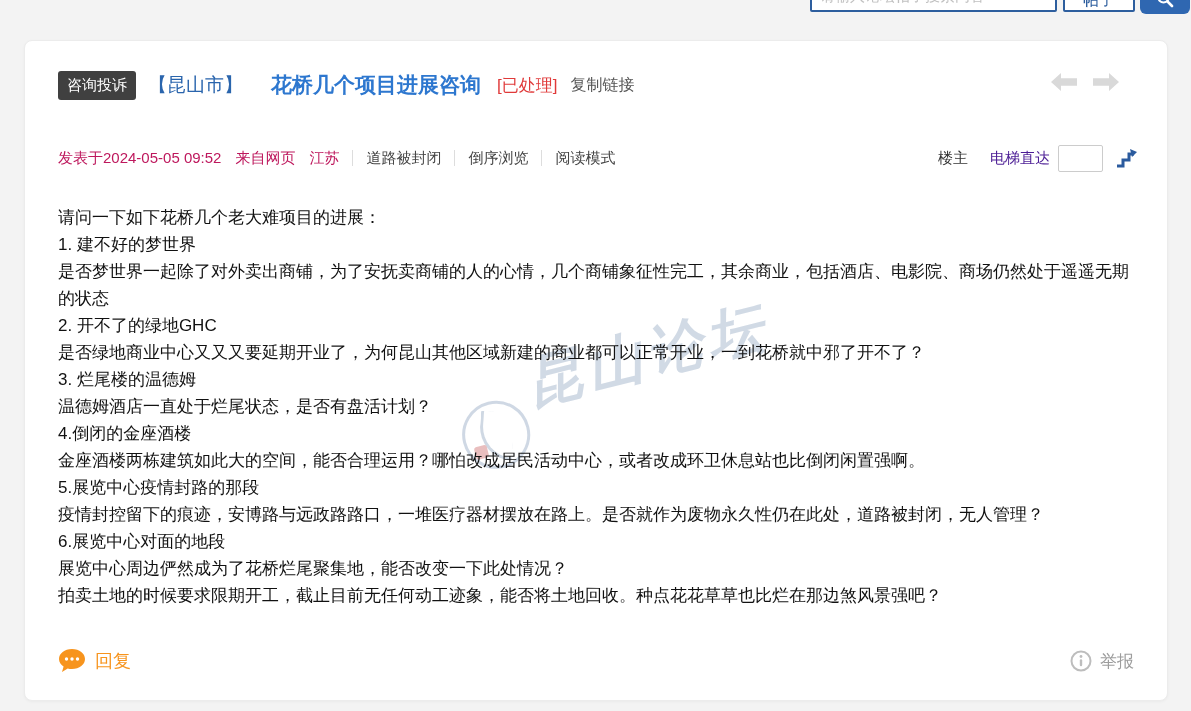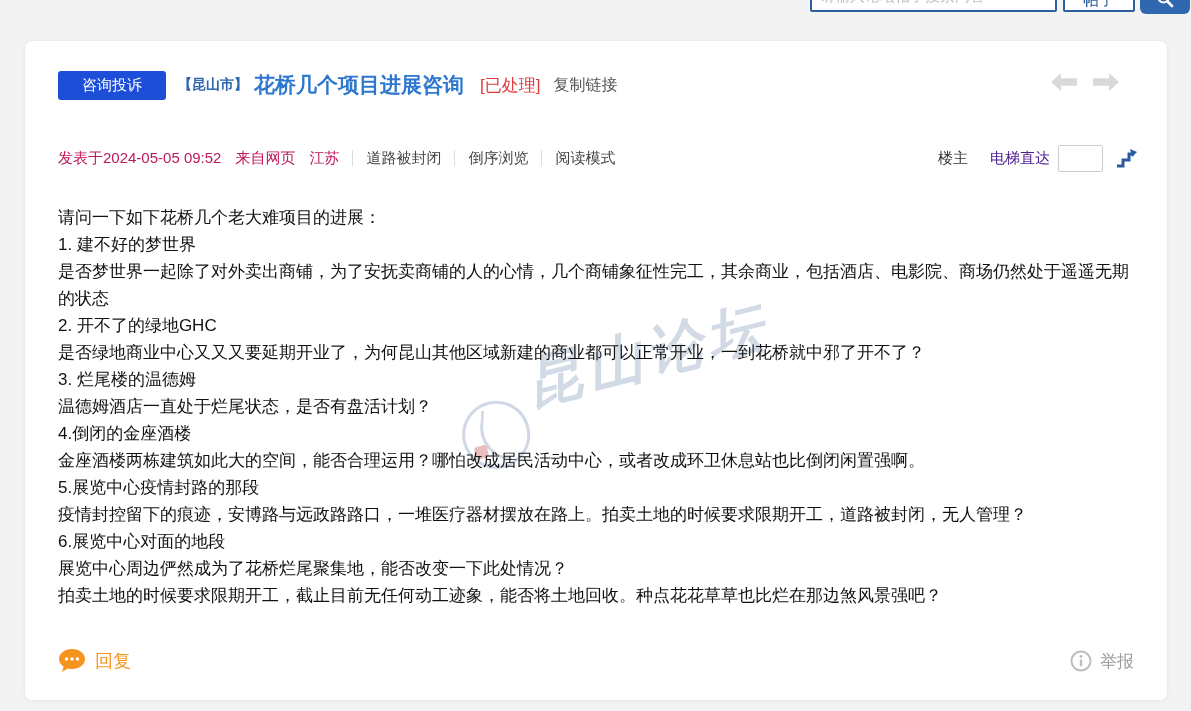--- a/index.html
+++ b/index.html
@@ -36,24 +36,24 @@
     background:#fff; border:1px solid #ececec; border-radius:8px;
     box-shadow:0 1px 3px rgba(0,0,0,0.04);
   }
 
   
   .head-row {
     position:absolute; left:33px; top:28px; right:140px; height:32px;
     display:flex; align-items:center; white-space:nowrap;
   }
   .badge {
-    background:#1d4ed8; color:#fff; font-size:15px; padding:5px 24px;
+    background:#404040; color:#fff; font-size:15px; padding:5px 9px;
     border-radius:3px; margin-right:12px; cursor:pointer;
   }
-  .city-tag { color:#2a65ad; font-size:14px; font-weight:bold; margin-right:6px; cursor:pointer; }
+  .city-tag { color:#2a65ad; font-size:19px; font-weight:normal; margin-right:28px; cursor:pointer; }
   .post-title { color:#2d77cf; font-size:21px; font-weight:bold; margin-right:16px; }
   .status-tag { color:#e03a3a; font-size:17px; margin-right:13px; }
   .copy-link { color:#555; font-size:16px; cursor:pointer; }
 
   .nav-arrows { position:absolute; right:48px; top:32px; display:flex; gap:16px; }
   .nav-arrow { cursor:pointer; display:block; }
 
   
   .meta-row {
     position:absolute; left:33px; top:103px; right:30px; height:28px;
@@ -194,21 +194,21 @@
     <div class="para">请问一下如下花桥几个老大难项目的进展：</div>
     <div class="para">1. 建不好的梦世界</div>
     <div class="para">是否梦世界一起除了对外卖出商铺，为了安抚卖商铺的人的心情，几个商铺象征性完工，其余商业，包括酒店、电影院、商场仍然处于遥遥无期的状态</div>
     <div class="para">2. 开不了的绿地GHC</div>
     <div class="para">是否绿地商业中心又又又要延期开业了，为何昆山其他区域新建的商业都可以正常开业，一到花桥就中邪了开不了？</div>
     <div class="para">3. 烂尾楼的温德姆</div>
     <div class="para">温德姆酒店一直处于烂尾状态，是否有盘活计划？</div>
     <div class="para">4.倒闭的金座酒楼</div>
     <div class="para">金座酒楼两栋建筑如此大的空间，能否合理运用？哪怕改成居民活动中心，或者改成环卫休息站也比倒闭闲置强啊。</div>
     <div class="para">5.展览中心疫情封路的那段</div>
-    <div class="para">疫情封控留下的痕迹，安博路与远政路路口，一堆医疗器材摆放在路上。拍卖土地的时候要求限期开工，道路被封闭，无人管理？</div>
+    <div class="para">疫情封控留下的痕迹，安博路与远政路路口，一堆医疗器材摆放在路上。是否就作为废物永久性仍在此处，道路被封闭，无人管理？</div>
     <div class="para">6.展览中心对面的地段</div>
     <div class="para">展览中心周边俨然成为了花桥烂尾聚集地，能否改变一下此处情况？</div>
     <div class="para">拍卖土地的时候要求限期开工，截止目前无任何动工迹象，能否将土地回收。种点花花草草也比烂在那边煞风景强吧？</div>
   </div>
 
   <div class="foot-row">
     <button class="reply-btn">
       <span style="display:flex;">
         <svg width="28" height="26" viewBox="0 0 28 26">
           <path d="M14 1 C21.5 1 27 5.5 27 11 C27 16.5 21.5 21 14 21 C12.5 21 11 20.8 9.7 20.4 L4 24 L5.6 18.6 C2.8 16.7 1 14 1 11 C1 5.5 6.5 1 14 1 Z" fill="#f7941d"></path>

